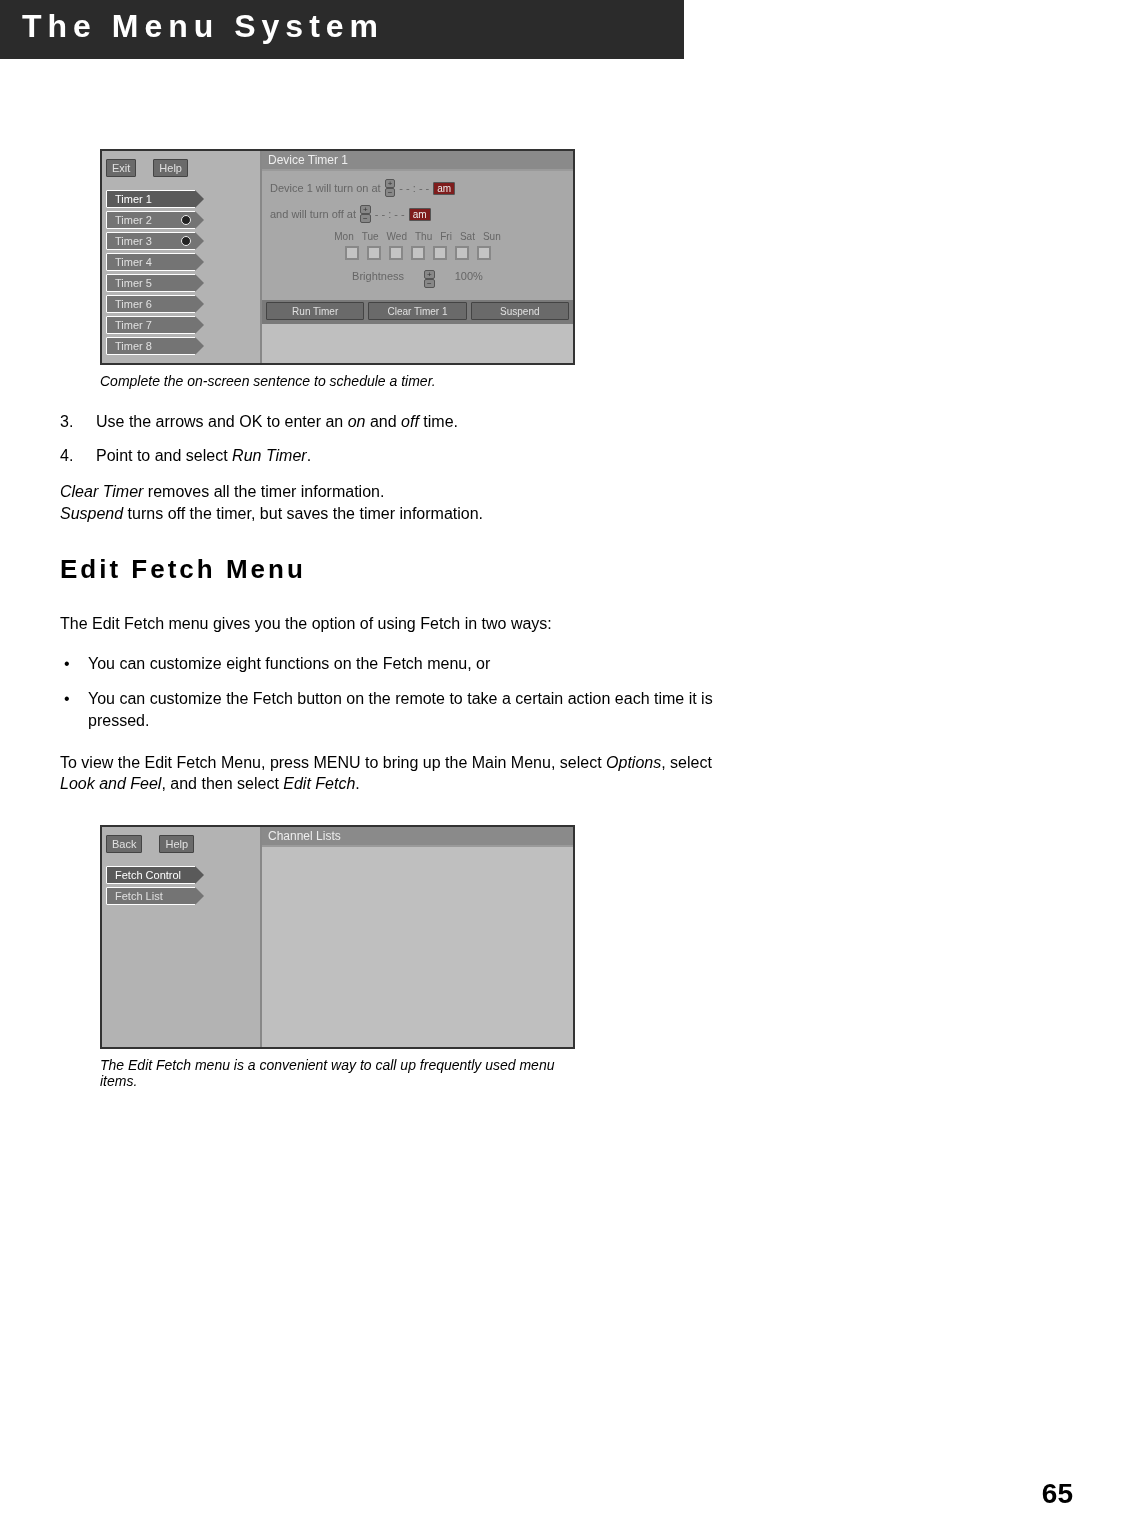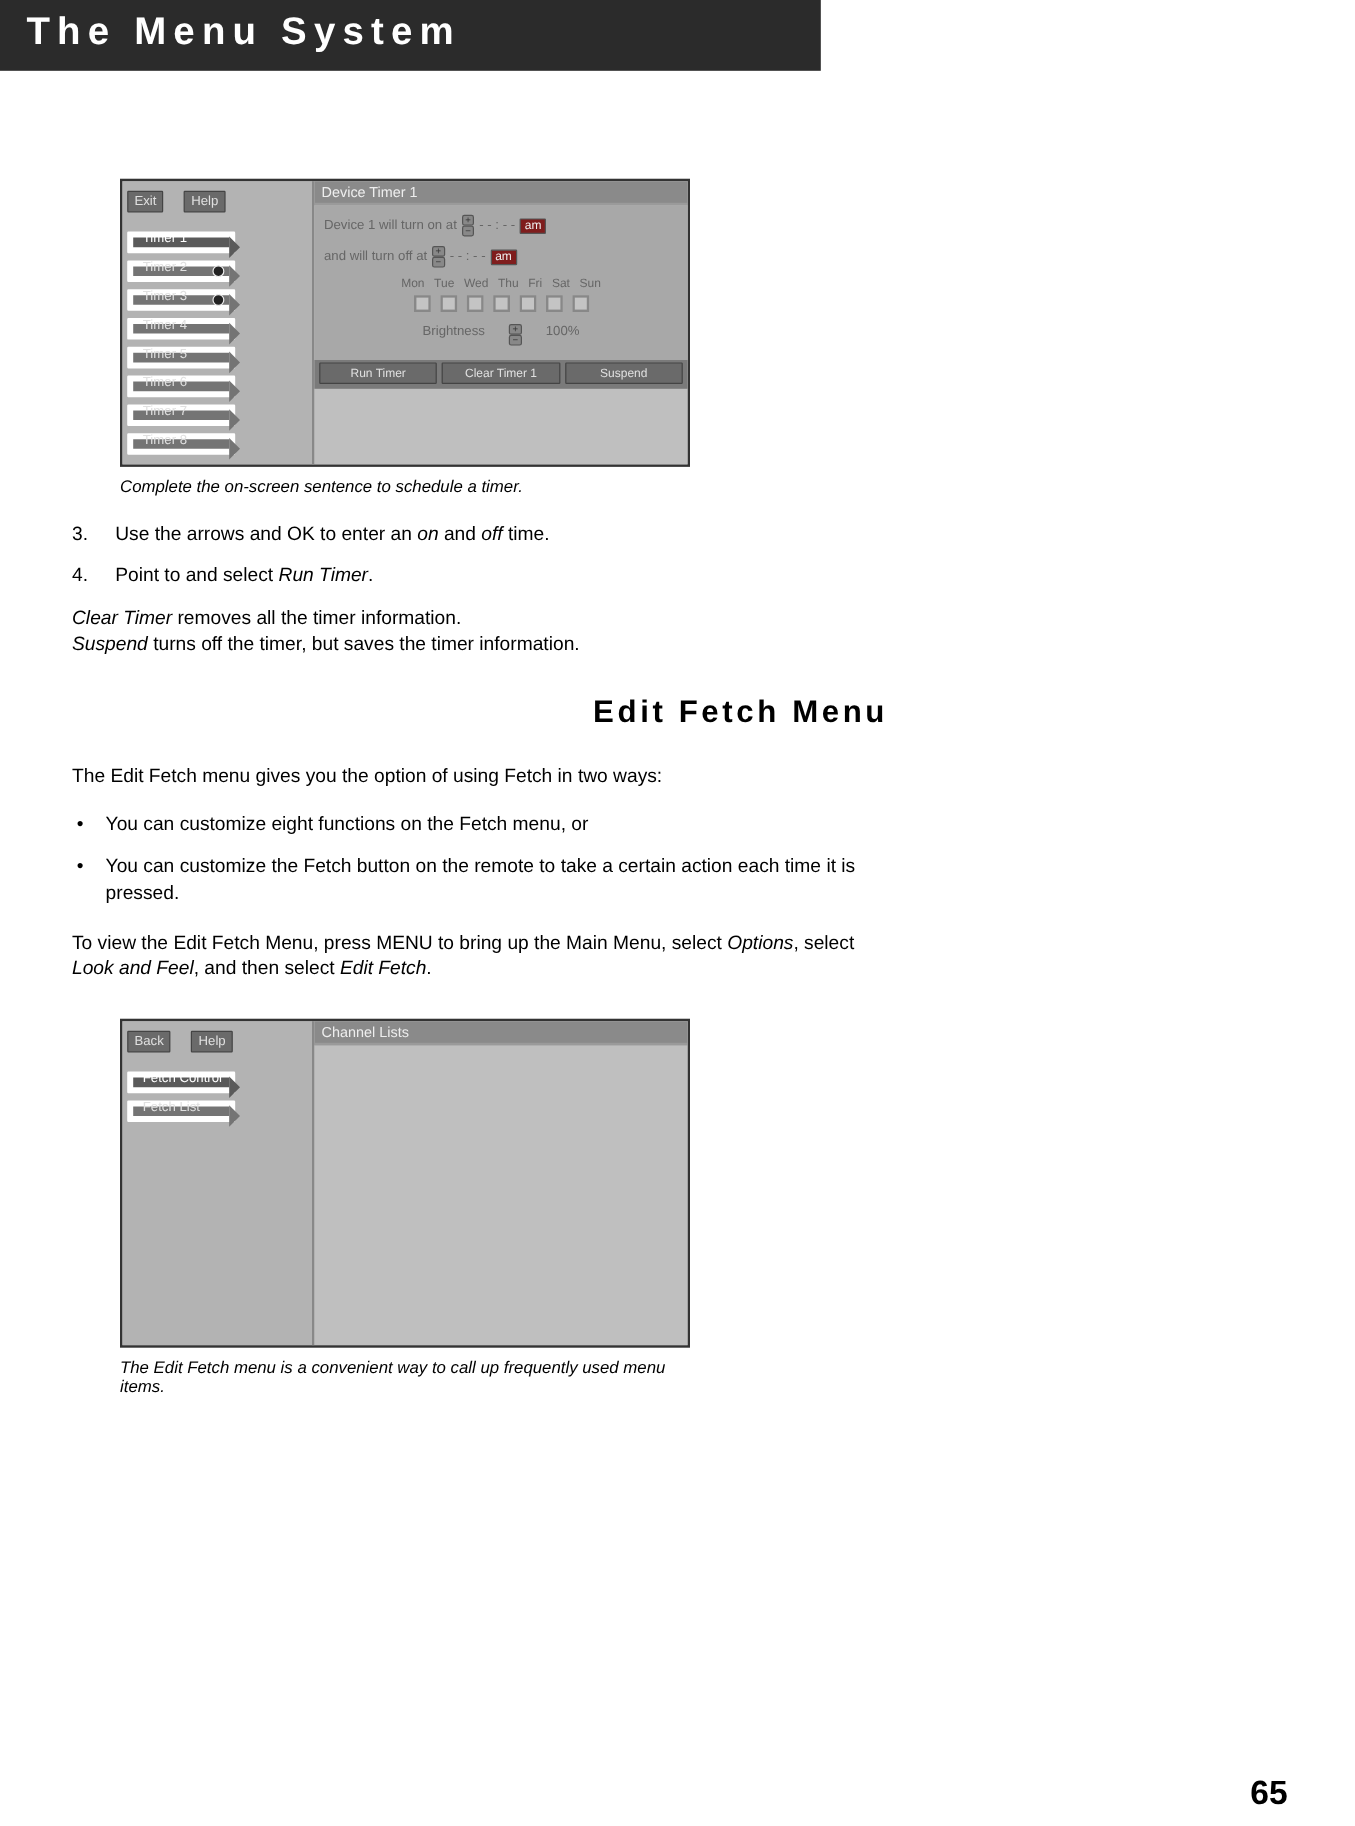--- a/index.html
+++ b/index.html
@@ -67,22 +67,21 @@
     align-items: center;
     height: 18px;
   }
   .tab {
     width: 90px;
     position: relative;
     margin-left: 4px;
     margin-bottom: 2px;
     padding-left: 8px;
     background: #747474;
-    border: 5px solid #ffffff;
-    align-items: flex-end;
+    border: 1px solid #ffffff;
   }
   .tab::after {
     content: "";
     position: absolute;
     right: -9px; top: -1px;
     border-top: 9px solid transparent;
     border-bottom: 9px solid transparent;
     border-left: 9px solid #747474;
   }
   .tab.selected { background: #5a5a5a; color:#fff; }
@@ -151,21 +150,20 @@
     max-width: 470px;
   }
 
   
   .step     { margin: 0 0 16px 0; font-size:16px; display:flex; }
   .step .num{ width:36px; }
   .para     { margin: 0 0 30px 0; font-size:16px; line-height:1.35; }
   .h2 {
     font-size: 26px; font-weight:bold; letter-spacing:3px;
     margin: 12px 0 28px 0;
-    text-align: right;
   }
   .bullets  { margin: 0 0 20px 0; }
   .bullets li{
     list-style:none; position:relative; padding-left:28px;
     margin-bottom:14px; font-size:16px; line-height:1.35;
   }
   .bullets li::before{
     content:"•"; position:absolute; left:4px; top:0;
   }
   .ital { font-style: italic; }
@@ -313,21 +311,21 @@
   <p class="para" style="margin-bottom:18px">The Edit Fetch menu gives you the option of using Fetch in two ways:</p>
   <ul class="bullets">
     <li>You can customize eight functions on the Fetch menu, or</li>
     <li>You can customize the Fetch button on the remote to take a certain action each time it is pressed.</li>
   </ul>
   <p class="para">
     <span>To view the Edit Fetch Menu, press MENU to bring up the Main Menu, select </span><span class="ital">Options</span><span>, select </span><span class="ital">Look and Feel</span><span>, and then select </span><span class="ital">Edit Fetch</span><span>.</span>
   </p>
 
   <div class="screen-wrap">
-    <div class="screen" style="height:274px">
+    <div class="screen" style="height:224px">
       <div class="screen-left">
         <div class="toprow">
           <span class="btn">Back</span>
           <span class="btn">Help</span>
         </div>
         <div class="tablist">
           <div class="tab selected">
               <span>Fetch Control</span>
             </div>
           <div class="tab">

